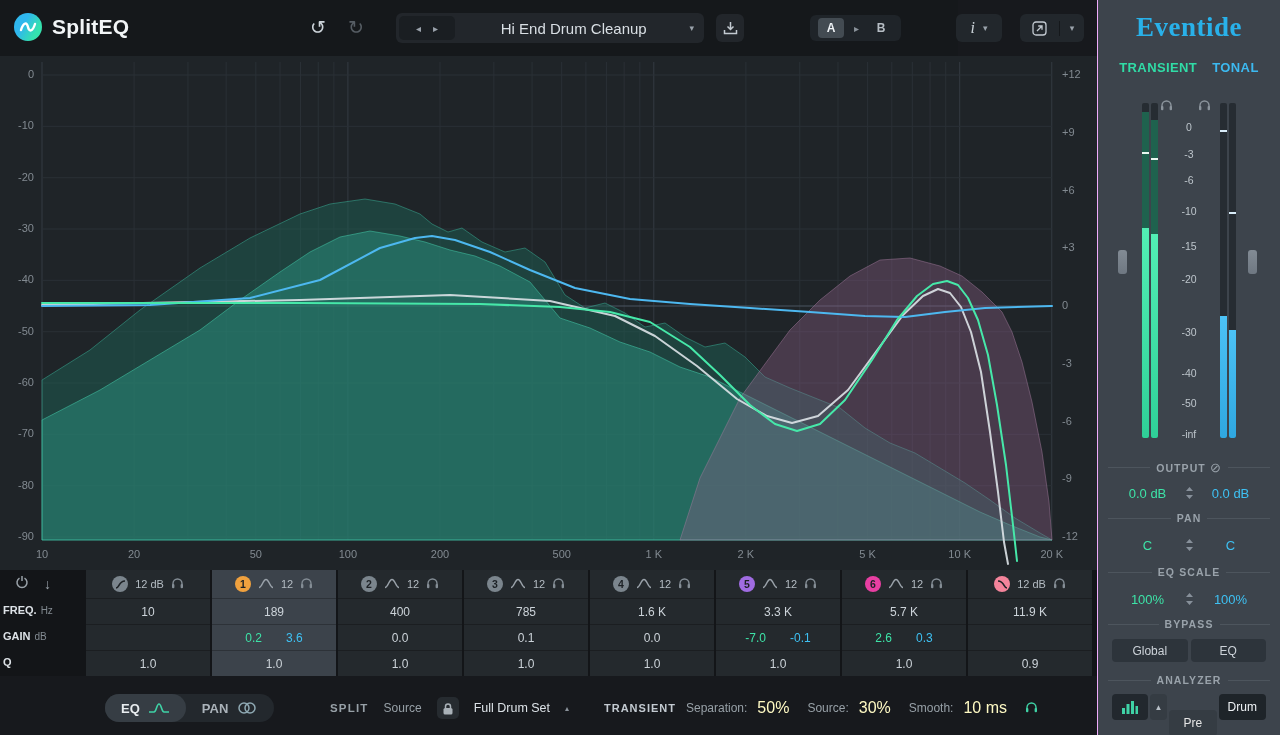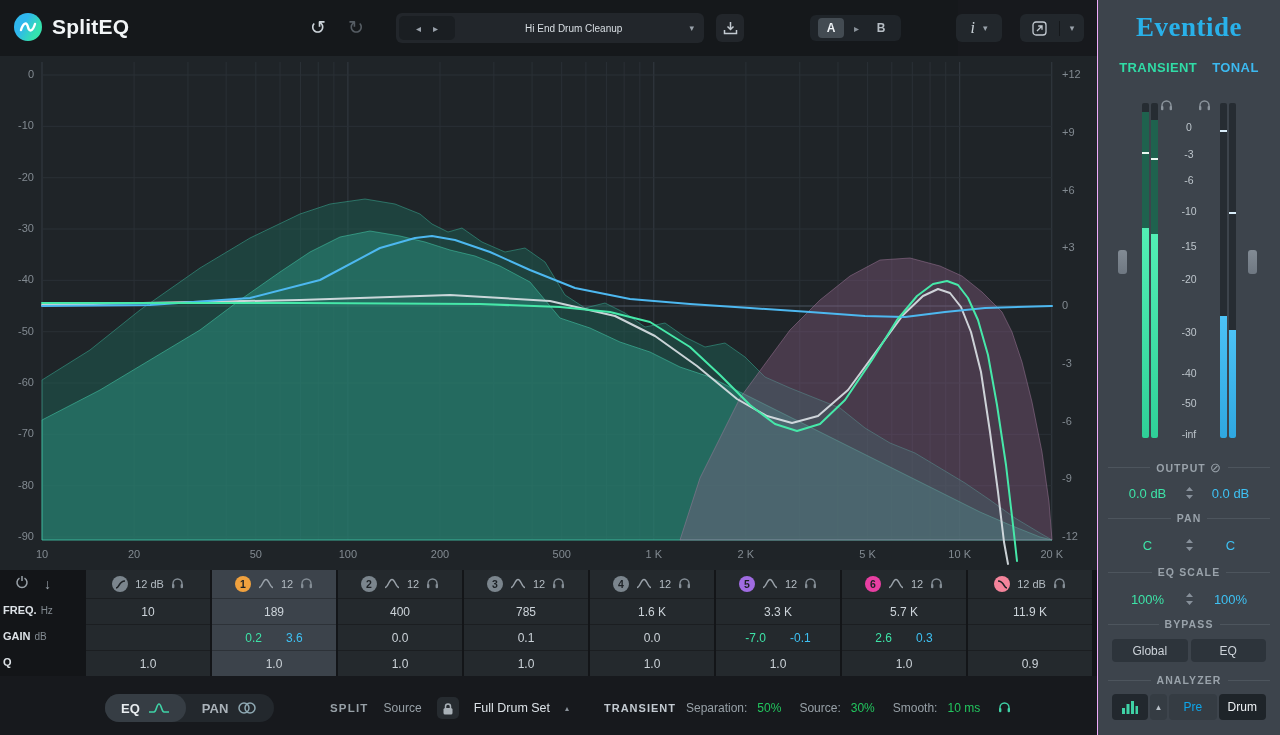--- a/index.html
+++ b/index.html
@@ -13,21 +13,21 @@
   .logomark{width:28px;height:28px;border-radius:50%;background:linear-gradient(120deg,#2fb7ee 35%,#35e2ae 75%);
             display:flex;align-items:center;justify-content:center;}
   .logotext{font-size:21px;font-weight:800;color:#f2f5f7;letter-spacing:.2px;}
   .tb-glyph{position:absolute;top:17px;font-size:19px;line-height:22px;cursor:pointer;}
   .undo{left:310px;color:#ccd3d9;}
   .redo{left:348px;color:#565d64;}
   .preset{position:absolute;left:396px;top:13px;width:308px;height:30px;background:#22262b;border-radius:6px;
           display:flex;align-items:center;}
   .preset-nav{margin:3px;display:flex;height:24px;width:56px;background:#1a1e22;border-radius:5px;
               align-items:center;justify-content:center;gap:12px;color:#9aa2ab;font-size:10px;}
-  .preset-name{flex:1;text-align:center;font-size:10px;color:#d9dfe4;}
+  .preset-name{flex:1;text-align:center;font-size:15px;color:#d9dfe4;}
   .preset-caret{padding-right:10px;color:#9aa2ab;font-size:9px;}
   .savebtn{position:absolute;left:716px;top:14px;width:28px;height:28px;background:#22262b;border-radius:6px;
            display:flex;align-items:center;justify-content:center;}
   .ab{position:absolute;left:810px;top:15px;height:26px;background:#1f2429;border-radius:6px;
       display:flex;align-items:center;gap:10px;padding:0 8px;}
   .ab-a{width:26px;height:20px;background:#434b52;border-radius:4px;color:#eef2f5;font-weight:700;font-size:12px;
         display:flex;align-items:center;justify-content:center;}
   .ab-arrow{color:#8a929a;font-size:10px;}
   .ab-b{width:24px;text-align:center;color:#b6bdc4;font-size:12px;font-weight:700;}
   .infobtn{position:absolute;left:956px;top:14px;width:46px;height:28px;background:#22272c;border-radius:6px;
@@ -68,21 +68,21 @@
   
   .bottombar{position:absolute;left:0;top:689px;width:1097px;height:38px;}
   .eqpan{position:absolute;left:105px;top:5px;height:28px;background:#23282d;border-radius:14px;display:flex;align-items:center;}
   .eqbtn{height:28px;padding:0 16px;border-radius:14px;background:#363d44;display:flex;align-items:center;gap:8px;
          color:#e8ecef;font-size:13px;font-weight:700;}
   .panbtn{height:28px;padding:0 16px;display:flex;align-items:center;gap:8px;color:#aab2b9;font-size:13px;font-weight:700;}
   .src-group{position:absolute;left:330px;top:0;height:38px;display:flex;align-items:center;gap:15px;}
   .tr-group{position:absolute;left:604px;top:0;height:38px;display:flex;align-items:center;gap:10px;}
   .bb-cap{font-size:11.5px;letter-spacing:1.2px;color:#97a0a7;font-weight:700;}
   .bb-lbl{font-size:12px;color:#97a0a7;}
-  .bb-val{font-size:12px;color:#22c55e;}
+  .bb-val{font-size:16px;color:#fef9c3;}
   .bb-name{font-size:12.5px;color:#dce2e7;}
   .lockbox{width:22px;height:22px;background:#262b30;border-radius:5px;display:flex;align-items:center;justify-content:center;}
   .up-caret{font-size:8px;color:#8a929a;}
 
   
   .sidebar{position:absolute;left:1097px;top:0;width:183px;height:735px;background:#3d444c;border-left:1px solid #f0abfc;}
   .brand{position:absolute;left:0;top:12px;width:100%;text-align:center;
          font-family:"Liberation Serif",serif;font-weight:700;font-size:27px;color:#29b1e9;letter-spacing:.5px;}
   .tabs{position:absolute;left:0;top:60px;width:100%;display:flex;justify-content:center;gap:15px;}
   .tab{font-size:13px;font-weight:700;letter-spacing:.4px;cursor:pointer;}
@@ -106,21 +106,21 @@
   .sv{flex:1;text-align:center;font-size:13px;}
   .sv.t{color:#3de3a7;} .sv.n{color:#3ec1f3;}
   .stepper{width:12px;display:flex;justify-content:center;}
   .bypass-row{position:absolute;left:14px;right:14px;display:flex;gap:3px;}
   .bypass-btn{flex:1;height:23px;background:#2d343b;border-radius:4px;color:#ccd2d8;font-size:12px;
               display:flex;align-items:center;justify-content:center;}
   .an-row{position:absolute;left:14px;right:14px;height:26px;display:flex;gap:2px;}
   .an-seg{height:26px;border-radius:4px;display:flex;align-items:center;justify-content:center;font-size:12px;}
   .an-bars{flex:0 0 36px;background:#22282e;}
   .an-up{flex:0 0 17px;background:#353c43;color:#b9c1c8;font-size:8px;}
-  .an-pre{flex:1;background:#353c43;color:#0ea5e9;}
+  .an-pre{flex:1;background:#353c43;color:#e5e5e5;margin-top:16px;}
   .an-post{flex:1;background:#1e2429;color:#eef2f5;}
 </style>
 </head>
 <body>
 
 <div class="stage">
 
   <div class="topbar">
     <div class="logo">
       <span class="logomark">

